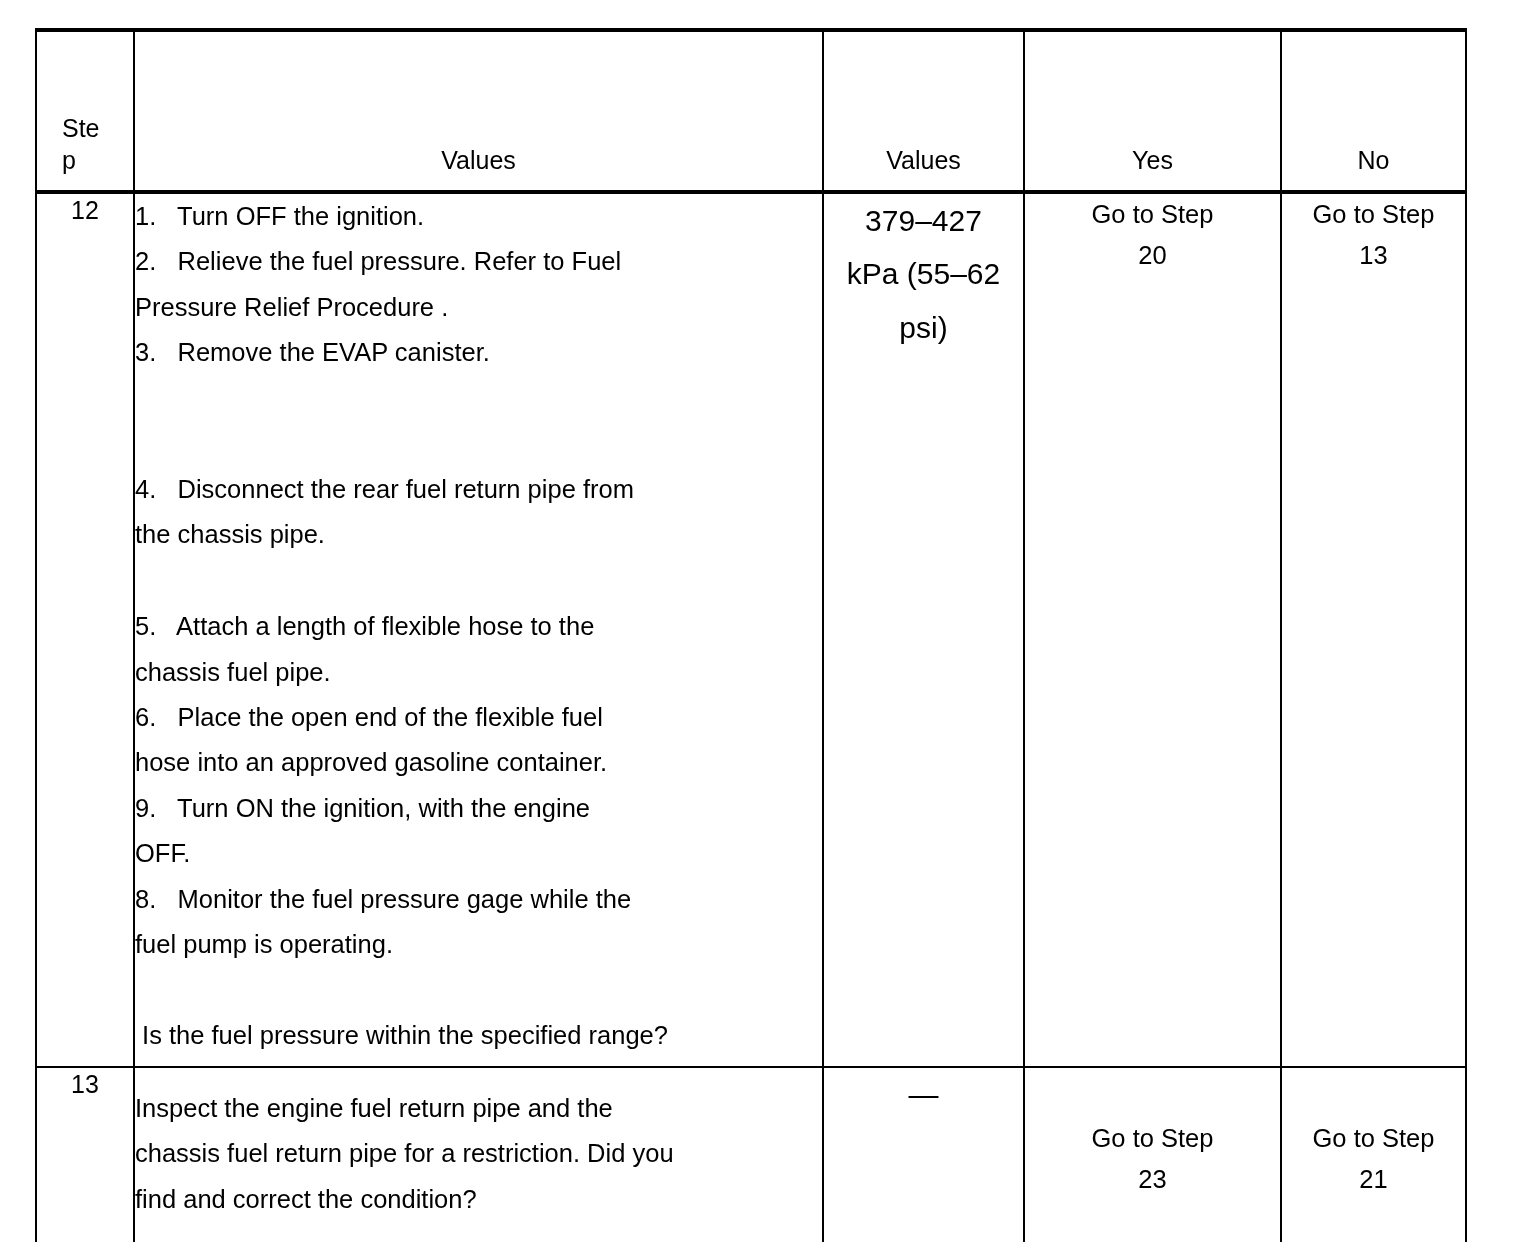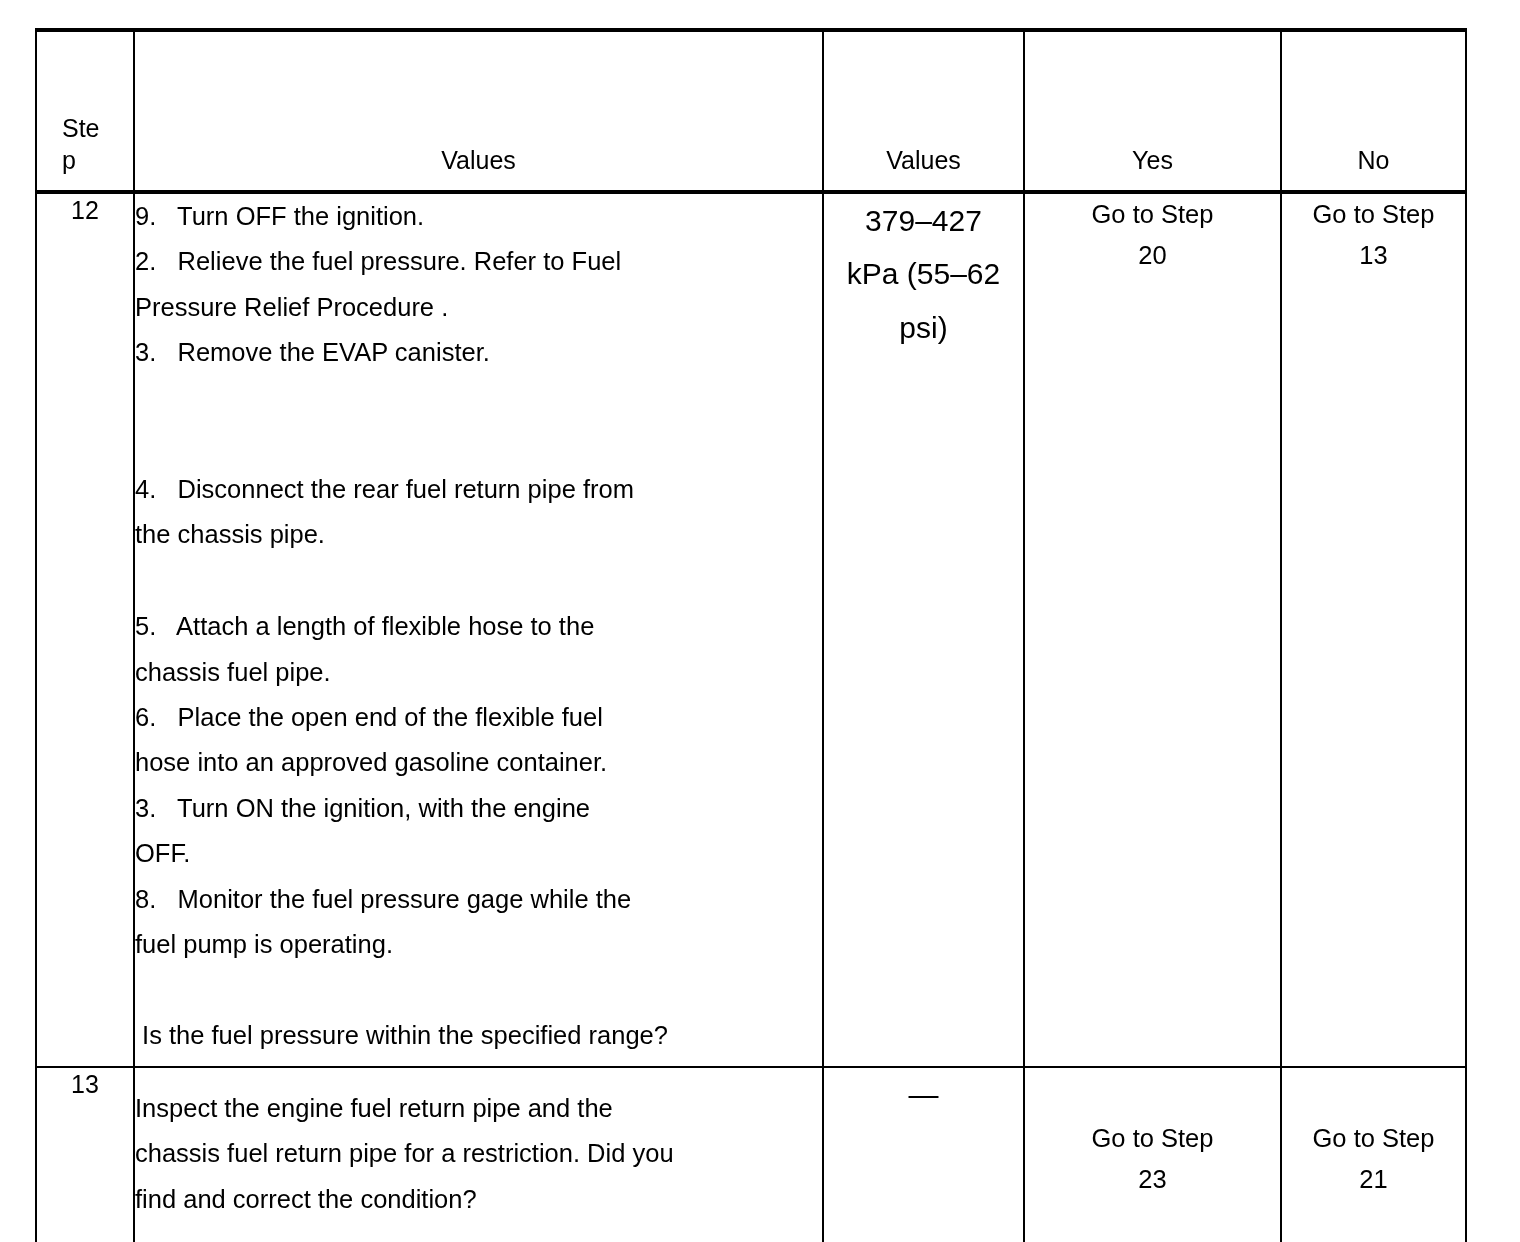--- a/index.html
+++ b/index.html
@@ -170,33 +170,33 @@
         <th class="frame-top">No</th>
       </tr>
     </thead>
 
     <tbody>
 
       <tr class="row-12">
         <td class="step-cell">12</td>
 
         <td class="action-cell">
-          <span class="line">9.   Turn OFF the ignition.</span>
+          <span class="line">1.   Turn OFF the ignition.</span>
           <span class="line">2.   Relieve the fuel pressure. Refer to Fuel</span>
           <span class="line">Pressure Relief Procedure .</span>
           <span class="line">3.   Remove the EVAP canister.</span>
           <span class="spacer"></span>
           <span class="line">4.   Disconnect the rear fuel return pipe from</span>
           <span class="line">the chassis pipe.</span>
           <span class="spacer small"></span>
           <span class="line">5.   Attach a length of flexible hose to the</span>
           <span class="line">chassis fuel pipe.</span>
           <span class="line">6.   Place the open end of the flexible fuel</span>
           <span class="line">hose into an approved gasoline container.</span>
-          <span class="line">3.   Turn ON the ignition, with the engine</span>
+          <span class="line">9.   Turn ON the ignition, with the engine</span>
           <span class="line">OFF.</span>
           <span class="line">8.   Monitor the fuel pressure gage while the</span>
           <span class="line">fuel pump is operating.</span>
           <span class="spacer q"></span>
           <span class="qline"> Is the fuel pressure within the specified range?</span>
         </td>
 
         <td class="values-cell">
           <span class="line">379–427</span>
           <span class="line">kPa (55–62</span>

